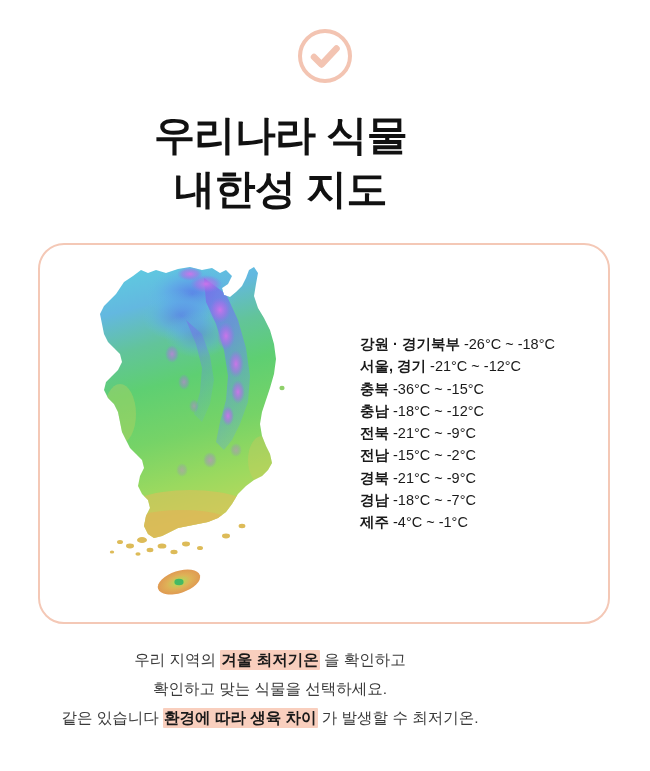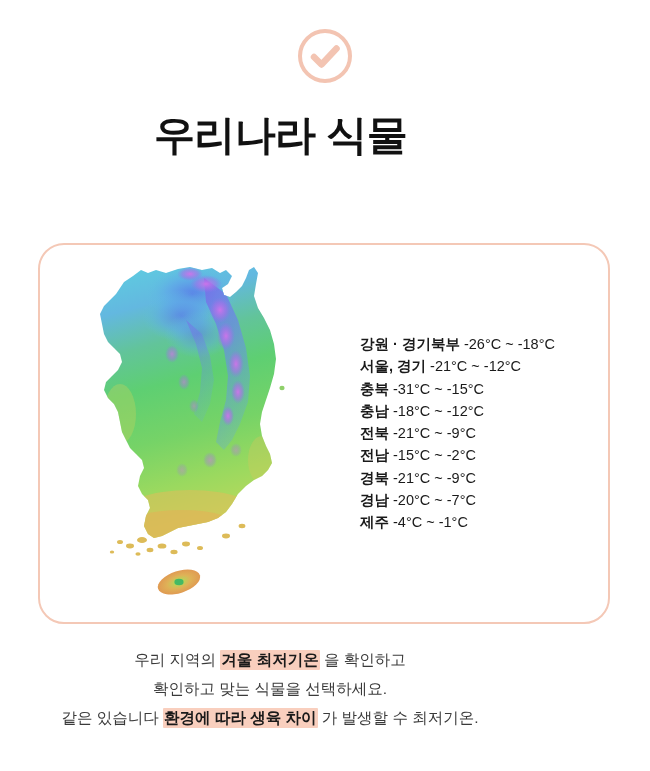--- a/index.html
+++ b/index.html
@@ -101,20 +101,21 @@
 <body>
 
 <div id="check-badge">
   <svg viewBox="0 0 54 54">
     <path d="M16 28 L23.5 35.5 L38.5 19.5" fill="none" stroke="#f3c4b2" stroke-width="6.5" stroke-linecap="round" stroke-linejoin="round"></path>
   </svg>
 </div>
 
 <div id="title-block">
   <div class="title-line">우리나라 식물</div>
+  <div class="title-line">내한성 지도</div>
 </div>
 
 <div id="map-card">
 
   <div id="map-figure">
     <svg viewBox="0 0 210 340">
       <defs>
 
         <linearGradient id="gPen" x1="0.38" y1="0" x2="0.55" y2="1">
           <stop offset="0.00" stop-color="#5fc8e0"></stop>
@@ -231,41 +232,41 @@
     <div class="region-row">
       <span class="region-name">강원 · 경기북부</span>
       <span class="region-range">-26°C ~ -18°C</span>
     </div>
     <div class="region-row">
       <span class="region-name">서울, 경기</span>
       <span class="region-range">-21°C ~ -12°C</span>
     </div>
     <div class="region-row">
       <span class="region-name">충북</span>
-      <span class="region-range">-31°C ~ -15°C</span>
+      <span class="region-range">-36°C ~ -15°C</span>
     </div>
     <div class="region-row">
       <span class="region-name">충남</span>
       <span class="region-range">-18°C ~ -12°C</span>
     </div>
     <div class="region-row">
       <span class="region-name">전북</span>
       <span class="region-range">-21°C ~ -9°C</span>
     </div>
     <div class="region-row">
       <span class="region-name">전남</span>
       <span class="region-range">-15°C ~ -2°C</span>
     </div>
     <div class="region-row">
       <span class="region-name">경북</span>
       <span class="region-range">-21°C ~ -9°C</span>
     </div>
     <div class="region-row">
       <span class="region-name">경남</span>
-      <span class="region-range">-20°C ~ -7°C</span>
+      <span class="region-range">-18°C ~ -7°C</span>
     </div>
     <div class="region-row">
       <span class="region-name">제주</span>
       <span class="region-range">-4°C ~ -1°C</span>
     </div>
   </div>
 
 </div>
 
 <div id="footer-note">

